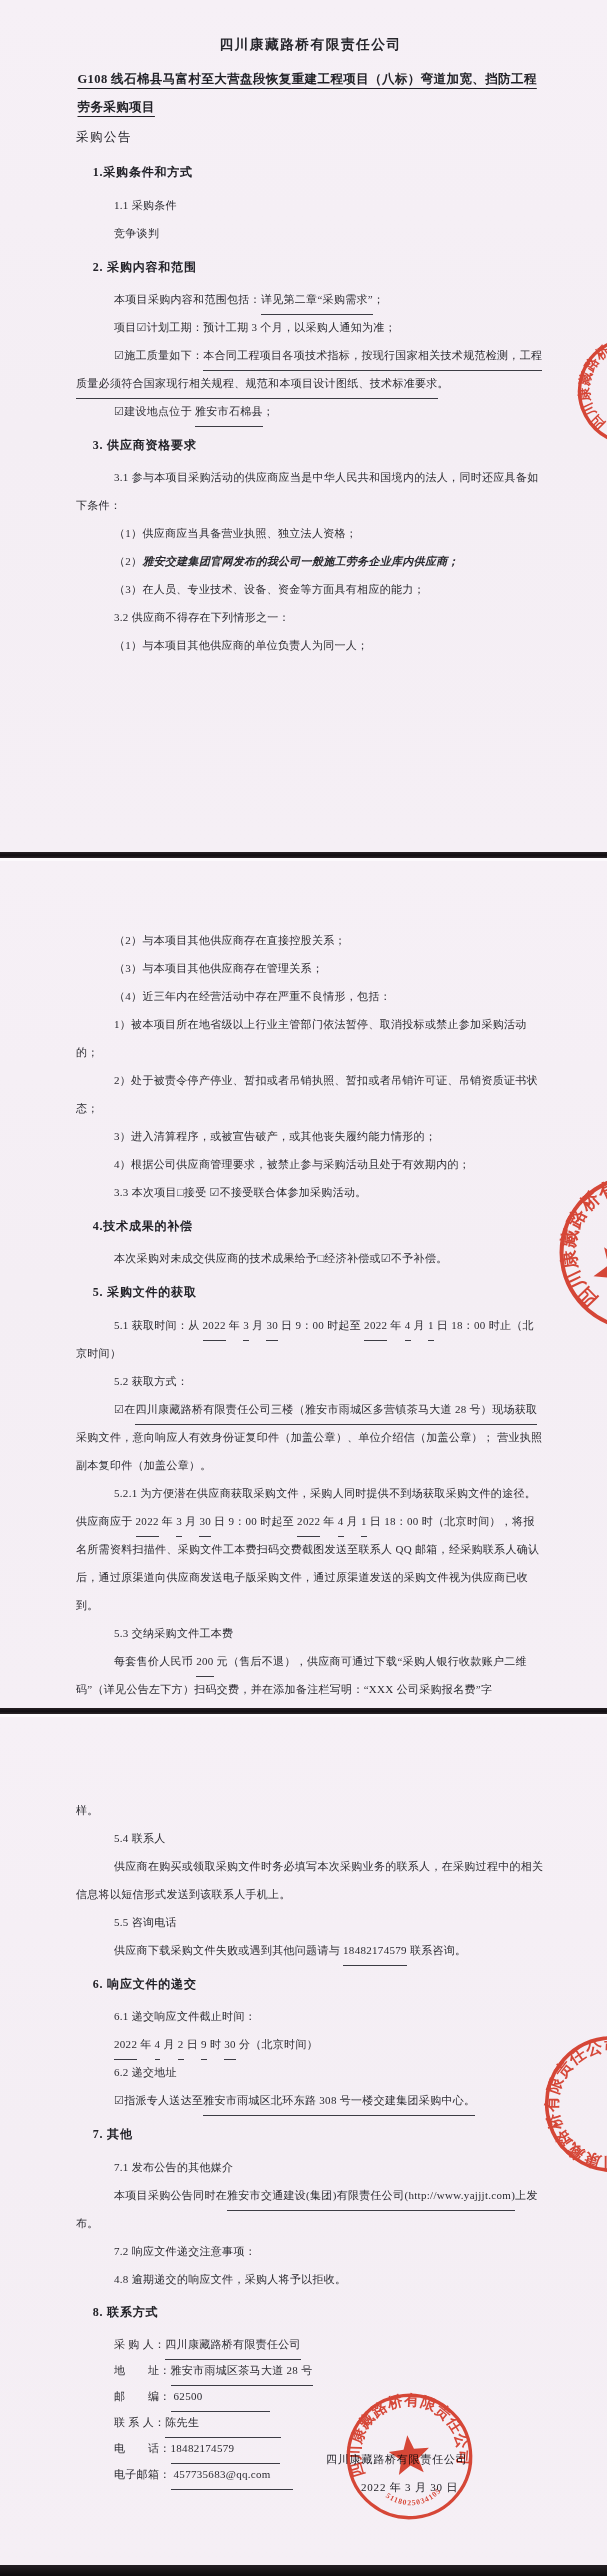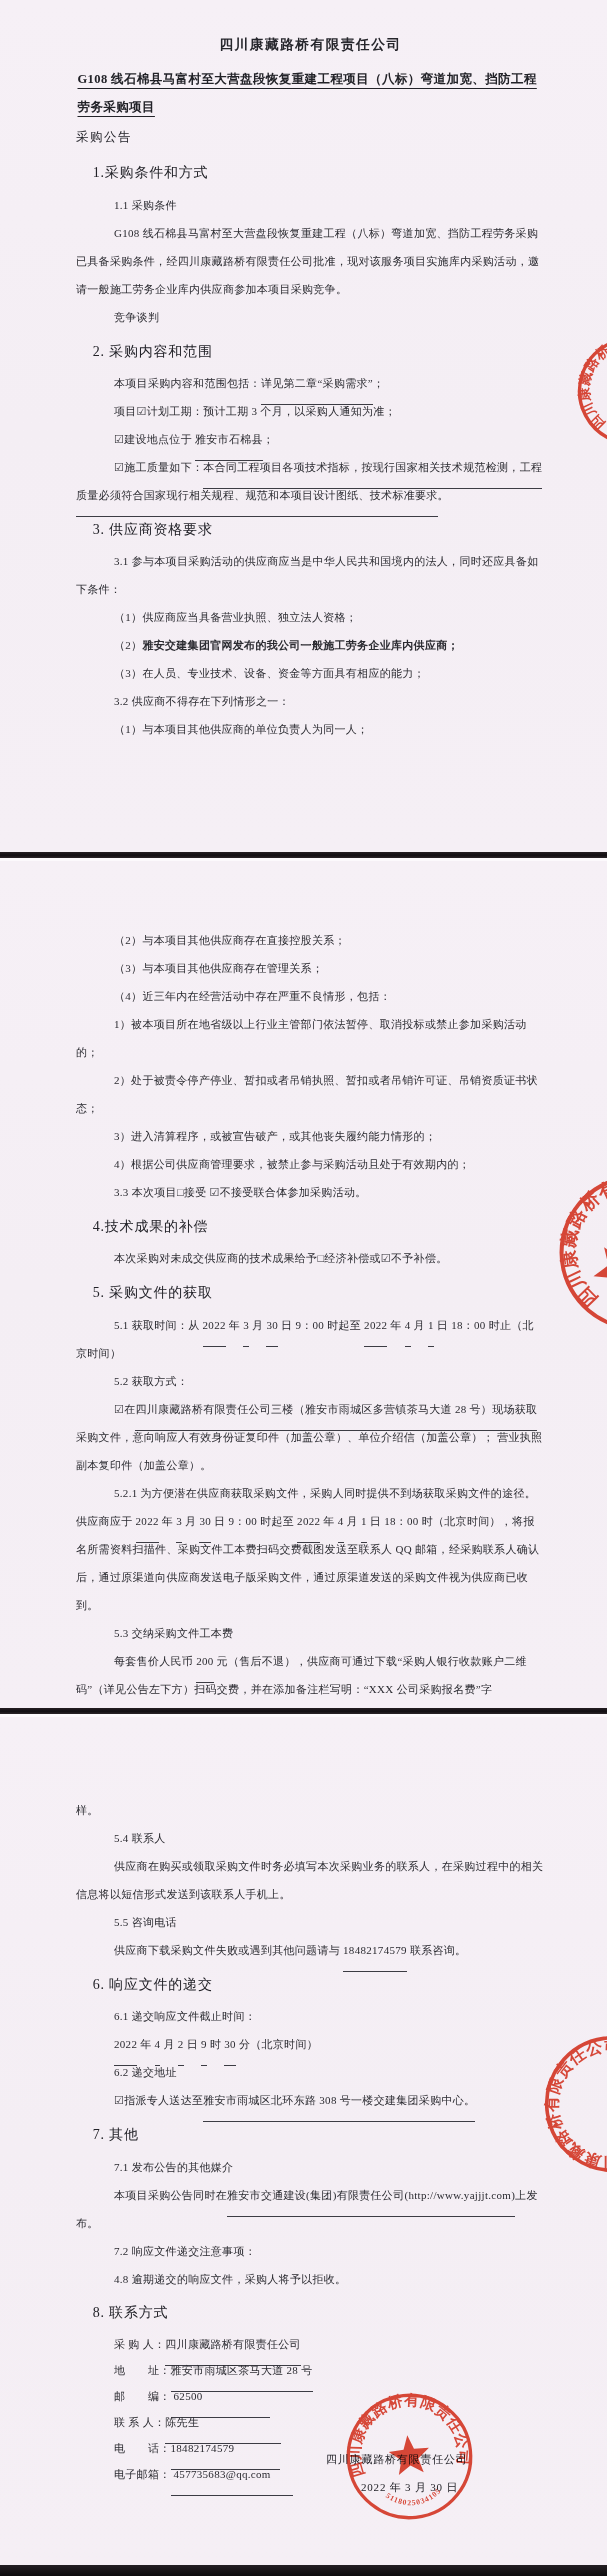--- a/index.html
+++ b/index.html
@@ -16,54 +16,53 @@
   }
   #p1{height:852px;padding-top:33px;}
   #p2{height:847px;padding-top:65px;}
   #p3{height:848px;padding-top:79px;}
   .sep{height:6px;background:linear-gradient(180deg,#241e22,#120e12 55%,#2b2428);}
   .sep-white{height:3px;background:#fcf9fc;}
   .bottom-bar{height:11.4px;background:linear-gradient(180deg,#241f23,#0d0b0d);}
   .blk{font-size:11px;line-height:28px;color:#2b2b31;letter-spacing:0.3px;}
   .t-p{text-indent:38px;}
   .t-p0{text-indent:0;}
-  .t-h{font-weight:400;font-size:14px;line-height:33px;margin:3.8px 0 1.5px;padding-left:16.7px;color:#222228;letter-spacing:0.8px;}
+  .t-h{font-weight:700;font-size:12px;line-height:33px;margin:3.8px 0 1.5px;padding-left:16.7px;color:#222228;letter-spacing:0.8px;}
   .t-org{text-align:center;font-size:13.7px;font-weight:600;line-height:24px;letter-spacing:1.5px;color:#26262c;}
   .t-title{
     text-align:left;font-weight:700;font-size:12.5px;line-height:28px;
     margin:7.6px auto 0;max-width:466px;color:#222228;
     text-decoration:underline;text-underline-offset:4.6px;letter-spacing:0.4px;
   }
   .t-subtitle{font-size:12.5px;line-height:32px;margin-bottom:3px;letter-spacing:1.5px;color:#26262c;}
   .t-contact{text-indent:38px;line-height:26px;}
-  .blk span.u{border-bottom:0.8px solid #3c3c44;padding-bottom:15px;}
-  .blk span.b{font-weight:700;}
+  .blk span.u{border-bottom:0.8px solid #3c3c44;padding-bottom:9px;}
+  .blk span.b{font-weight:700;font-style:italic;}
   
   .stamp-layer{position:absolute;left:0;top:0;width:607px;height:2576px;overflow:hidden;pointer-events:none;}
   svg.stamp{position:absolute;opacity:.92;mix-blend-mode:multiply;}
   svg.stamp text{font-family:"Liberation Serif","DejaVu Serif",serif;font-weight:700;}
   .seal-text{position:absolute;color:#1e1e24;font-size:11px;letter-spacing:0.8px;white-space:nowrap;}
 </style>
 </head>
 <body>
 
 <div class="doc">
   <div class="page" id="p1">
       <div class="blk t-org"><span>四川康藏路桥有限责任公司</span></div>
       <div class="blk t-title"><span>G108 线石棉县马富村至大营盘段恢复重建工程项目（八标）弯道加宽、挡防工程劳务采购项目</span></div>
       <div class="blk t-subtitle"><span>采购公告</span></div>
       <div class="blk t-h"><span>1.采购条件和方式</span></div>
       <div class="blk t-p"><span>1.1 采购条件</span></div>
-      <div class="blk t-p"><span>G108 线石棉县马富村至大营盘段恢复重建工程（八标）弯道加宽、挡防工程劳务采购已具备采购条件，经四川康藏路桥有限责任公司批准，现对该服务项目实施库内采购活动，邀请一般施工劳务企业库内供应商参加本项目采购竞争。</span></div>
       <div class="blk t-p"><span>竞争谈判</span></div>
       <div class="blk t-h"><span>2. 采购内容和范围</span></div>
       <div class="blk t-p"><span>本项目采购内容和范围包括：</span><span class="u">详见第二章“采购需求”</span><span>；</span></div>
       <div class="blk t-p"><span>项目☑计划工期：预计工期 3 个月，以采购人通知为准；</span></div>
+      <div class="blk t-p"><span>☑施工质量如下：</span><span class="u">本合同工程项目各项技术指标，按现行国家相关技术规范检测，工程质量必须符合国家现行相关规程、规范和本项目设计图纸、技术标准要求</span><span>。</span></div>
       <div class="blk t-p"><span>☑建设地点位于 </span><span class="u">雅安市石棉县</span><span>；</span></div>
-      <div class="blk t-p"><span>☑施工质量如下：</span><span class="u">本合同工程项目各项技术指标，按现行国家相关技术规范检测，工程质量必须符合国家现行相关规程、规范和本项目设计图纸、技术标准要求</span><span>。</span></div>
       <div class="blk t-h"><span>3.  供应商资格要求</span></div>
       <div class="blk t-p"><span>3.1 参与本项目采购活动的供应商应当是中华人民共和国境内的法人，同时还应具备如下条件：</span></div>
       <div class="blk t-p"><span>（1）供应商应当具备营业执照、独立法人资格；</span></div>
       <div class="blk t-p"><span>（2）</span><span class="b">雅安交建集团官网发布的我公司一般施工劳务企业库内供应商；</span></div>
       <div class="blk t-p"><span>（3）在人员、专业技术、设备、资金等方面具有相应的能力；</span></div>
       <div class="blk t-p"><span>3.2 供应商不得存在下列情形之一：</span></div>
       <div class="blk t-p"><span>（1）与本项目其他供应商的单位负责人为同一人；</span></div>
     </div>
   <div class="sep"></div>
   <div class="sep-white"></div>

